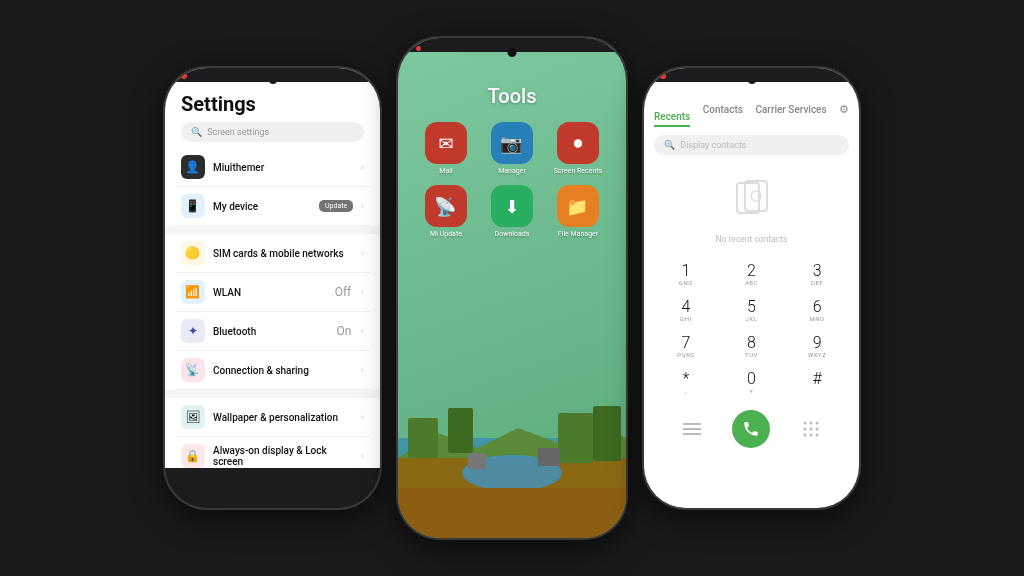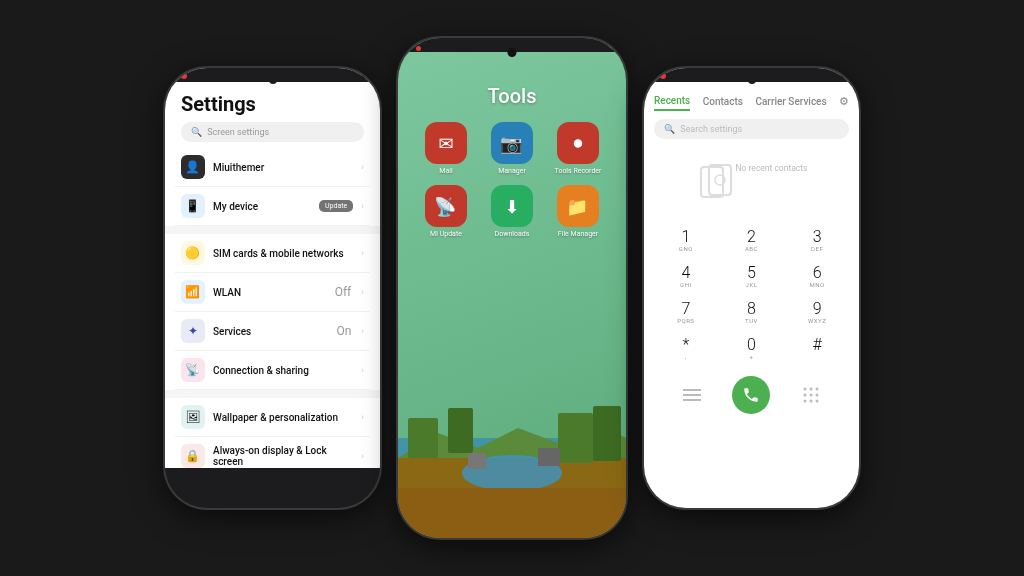--- a/index.html
+++ b/index.html
@@ -181,41 +181,42 @@
       align-items: center;
       justify-content: space-between;
     }
     .dialer-tab {
       font-size: 10px;
       font-weight: 500;
       color: #888;
       padding: 3px 0;
       cursor: pointer;
     }
-    .dialer-tab.active { color: #4CAF50; border-bottom: 2px solid #4CAF50; }
+    .dialer-tab.active { color: #4CAF50; border-bottom: 2px solid #4CAF50; margin-top: 16px; }
 
     .dialer-gear { font-size: 11px; color: #888; cursor: pointer; }
 
     .dialer-search {
       background: #f0f0f0;
       border-radius: 10px;
       padding: 5px 10px;
       display: flex;
       align-items: center;
       gap: 5px;
       margin: 4px 10px 8px;
     }
     .dialer-search span { font-size: 9px; color: #999; }
 
     .no-recent {
       display: flex;
-      align-items: flex-start;
+      flex-direction: column;
+      align-items: center;
       justify-content: center;
       padding: 16px 0 10px;
-      gap: 0;
+      gap: 8px;
     }
     .no-recent-icon { font-size: 28px; color: #ddd; }
     .no-recent-text { font-size: 8.5px; color: #bbb; }
 
     .dialpad {
       display: grid;
       grid-template-columns: repeat(3, 1fr);
       padding: 4px 10px;
       gap: 2px;
     }
@@ -369,21 +370,21 @@
         </div>
         <span class="item-value">Off</span>
         <span class="item-arrow">›</span>
       </div>
 
       <div class="settings-item">
         <div class="item-icon" style="background:#e8eaf6;">
           <span style="font-size:12px;color:#3949ab;">✦</span>
         </div>
         <div class="item-text">
-          <div class="item-label">Services</div>
+          <div class="item-label">Bluetooth</div>
         </div>
         <span class="item-value">On</span>
         <span class="item-arrow">›</span>
       </div>
 
       <div class="settings-item">
         <div class="item-icon" style="background:#fce4ec;">
           <span style="font-size:12px;">📡</span>
         </div>
         <div class="item-text">
@@ -455,21 +456,21 @@
       <div class="app-icon">
         <div class="app-icon-img" style="background:#2980b9;">
           <span style="color:#fff;font-size:18px;">📷</span>
         </div>
         <span class="app-icon-label">Manager</span>
       </div>
       <div class="app-icon">
         <div class="app-icon-img" style="background:#c0392b;">
           <span style="color:#fff;font-size:18px;">⏺</span>
         </div>
-        <span class="app-icon-label">Tools Recorder</span>
+        <span class="app-icon-label">Screen Recents</span>
       </div>
 
       <div class="app-icon">
         <div class="app-icon-img" style="background:#c0392b;">
           <span style="color:#fff;font-size:18px;">📡</span>
         </div>
         <span class="app-icon-label">Mi Update</span>
       </div>
       <div class="app-icon">
         <div class="app-icon-img" style="background:#27ae60;">
@@ -527,21 +528,21 @@
 
     <div class="dialer-tabs">
       <div class="dialer-tab active">Recents</div>
       <div class="dialer-tab">Contacts</div>
       <div class="dialer-tab">Carrier Services</div>
       <span class="dialer-gear">⚙</span>
     </div>
 
     <div class="dialer-search">
       <span style="font-size:9px;color:#999;">🔍</span>
-      <span style="font-size:9px;color:#bbb;">Search settings</span>
+      <span style="font-size:9px;color:#bbb;">Display contacts</span>
     </div>
 
     <div class="no-recent">
       <div class="no-recent-icon">
         <svg width="40" height="40" viewBox="0 0 40 40" fill="none" xmlns="http://www.w3.org/2000/svg">
           <rect x="5" y="4" width="22" height="30" rx="3" stroke="#ddd" stroke-width="2" fill="none"></rect>
           <rect x="13" y="2" width="22" height="30" rx="3" stroke="#ddd" stroke-width="2" fill="none"></rect>
           <circle cx="24" cy="17" r="5" stroke="#ddd" stroke-width="1.5" fill="none"></circle>
         </svg>
       </div>

